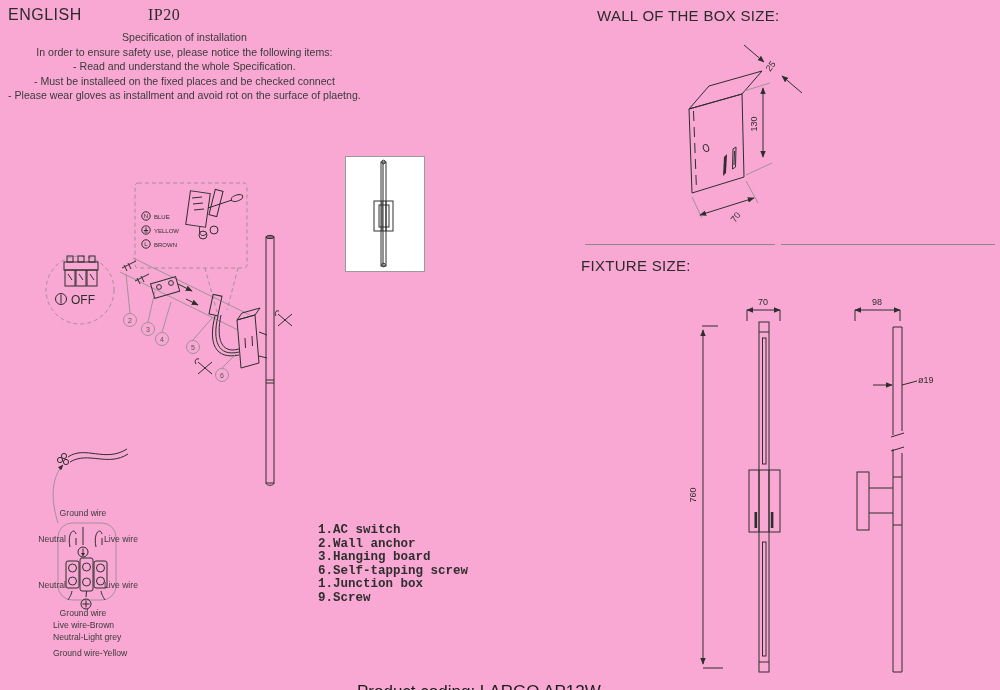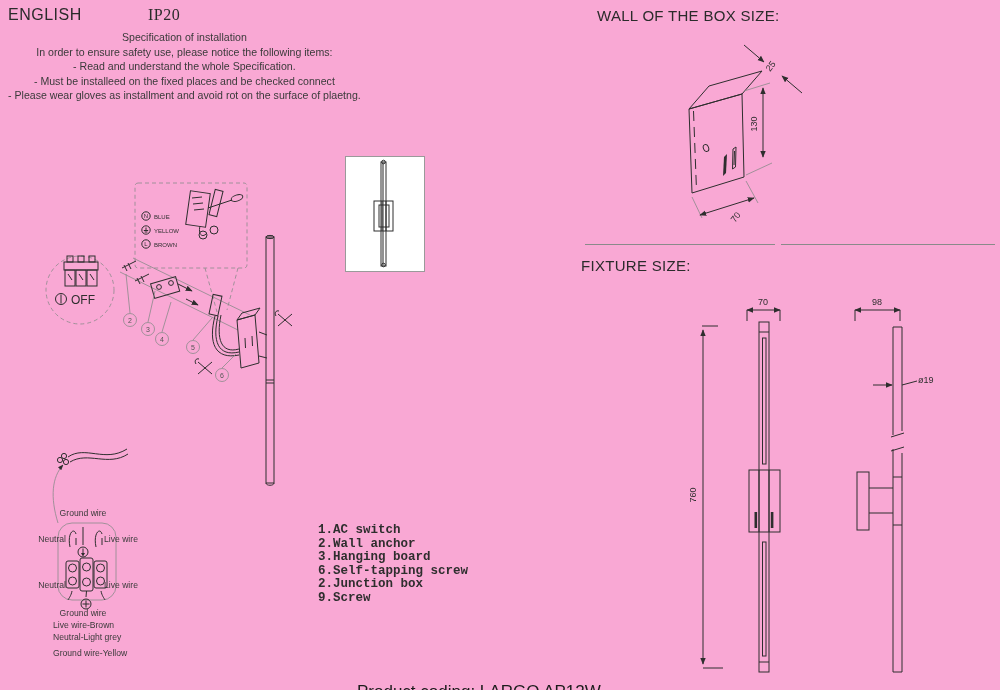--- a/index.html
+++ b/index.html
@@ -319,19 +319,19 @@
     <text class="leg" x="23" y="193">Live wire-Brown</text>
     <text class="leg" x="23" y="205">Neutral-Light grey</text>
     <text class="leg" x="23" y="221">Ground wire-Yellow</text>
   </svg>
 
   <div class="abs parts" style="left:318px;top:524px;font-family:Liberation Mono, monospace;">
     <div>1.AC switch</div>
     <div>2.Wall anchor</div>
     <div>3.Hanging board</div>
     <div>6.Self-tapping screw</div>
-    <div>2.Junction box</div>
+    <div>1.Junction box</div>
     <div>9.Screw</div>
   </div>
 
   <div class="abs coding" style="left:357px;top:643px;margin-top:39px;">Product coding: LARGO AP12W</div>
 
 </div>
 
 </body></html>

